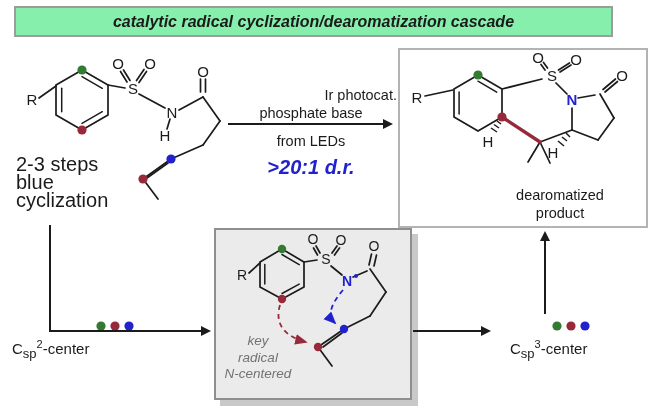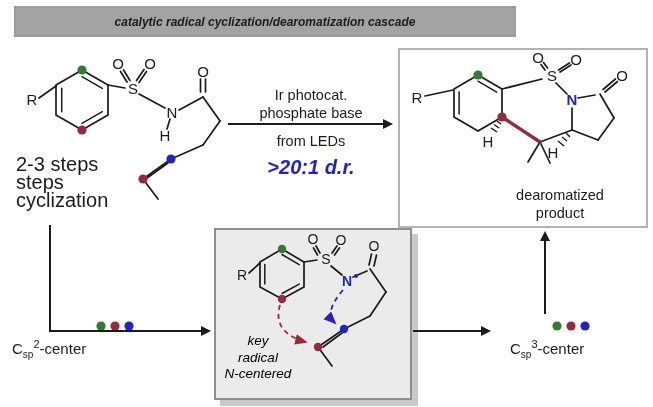--- a/index.html
+++ b/index.html
@@ -1,39 +1,39 @@
 <!DOCTYPE html>
 <html><head>
 <meta charset="utf-8">
 <style>
   * { margin:0; padding:0; box-sizing:border-box; }
   html,body { background:#ffffff; }
   body { width:653px; height:407px; position:relative; overflow:hidden;
          font-family:"Liberation Sans", sans-serif; color:#1b1b1b; }
   .abs { position:absolute; }
-  .title-box { left:14px; top:6px; width:502px; height:31px; border:2px solid #9c9c9c;
-               background:#a3a3a3; display:flex; align-items:center; justify-content:center;
-               font-size:12px; font-weight:bold; font-style:italic; }
+  .title-box { left:14px; top:6px; width:599px; height:31px; border:2px solid #9c9c9c;
+               background:#86efac; display:flex; align-items:center; justify-content:center;
+               font-size:16px; font-weight:bold; font-style:italic; }
   svg text { font-family:"Liberation Sans", sans-serif; }
   .atom { font-size:15px; fill:#1b1b1b; }
   .atom-sm { font-size:14px; fill:#1b1b1b; }
   .n-blue { fill:#2222cd; font-weight:bold; }
   .note { left:16px; top:155px; font-size:20px; line-height:18px; }
   .rxn-block { left:225px; top:85px; width:172px; height:100px; }
   .rxn-text { position:absolute; width:100%; text-align:center; font-size:14.5px; }
   .dr { color:#2222cd; font-weight:bold; font-style:italic; font-size:20px; }
   .product-box { left:398px; top:48px; width:250px; height:180px; border:2px solid #b3b3b3; background:#fff; }
   .caption { position:absolute; left:60px; top:136px; width:200px; text-align:center;
              font-size:14.5px; line-height:18px; }
   .gray-box { left:214px; top:228px; width:198px; height:172px; background:#ebebeb;
               border:2px solid #8f8f8f; box-shadow:6px 6px 0 #c9c9c9; }
   .key-caption { position:absolute; left:0; top:103px; width:84px; text-align:center;
-                 font-style:italic; color:#000000; font-size:13.5px; line-height:16.5px; }
+                 font-style:italic; color:#737373; font-size:13.5px; line-height:16.5px; }
   .legend { position:absolute; font-size:15px; }
-  .legend sub { font-size:10px; }
+  .legend sub { font-size:13px; }
   .legend sup { font-size:11px; }
   .bond { stroke:#1b1b1b; stroke-width:1.7; fill:none; stroke-linecap:round; }
   .inner { stroke:#1b1b1b; stroke-width:1.5; fill:none; }
   .red-bond { stroke:#97293a; stroke-width:3.4; stroke-linecap:round; }
   .hash { stroke:#1b1b1b; stroke-width:1.5; }
   .arrow { stroke:#1b1b1b; stroke-width:2; fill:none; }
   .head { fill:#1b1b1b; stroke:none; }
   .overlay { left:0; top:0; pointer-events:none; z-index:5; }
 </style>
 </head>
@@ -75,26 +75,26 @@
   <text x="123" y="46" class="atom" text-anchor="middle">S</text>
   <text x="108" y="21" class="atom" text-anchor="middle">O</text>
   <text x="140" y="21" class="atom" text-anchor="middle">O</text>
   <text x="162" y="70" class="atom" text-anchor="middle">N</text>
   <text x="155" y="93" class="atom" text-anchor="middle">H</text>
   <text x="193" y="29" class="atom" text-anchor="middle">O</text>
 </svg>
 
 <div class="abs note">
   <div>2-3 steps</div>
-  <div>steps</div>
+  <div>blue</div>
   <div>cyclization</div>
 </div>
 
 <div class="abs rxn-block">
-  <div class="rxn-text" style="top:2px;">Ir photocat.</div>
+  <div class="rxn-text" style="top:2px;text-align:right;">Ir photocat.</div>
   <div class="rxn-text" style="top:20px;">phosphate base</div>
   <div class="rxn-text" style="top:48px;">from LEDs</div>
   <div class="rxn-text dr" style="top:71px;">&gt;20:1 d.r.</div>
 </div>
 
 <div class="abs product-box">
   <svg width="250" height="140" viewBox="0 0 250 140">
     <g class="bond">
       <polygon points="78,25 102,39 102,67 78,81 54,67 54,39" fill="none"></polygon>
       <line x1="78" y1="31.2" x2="96.7" y2="42.1" class="inner"></line>

